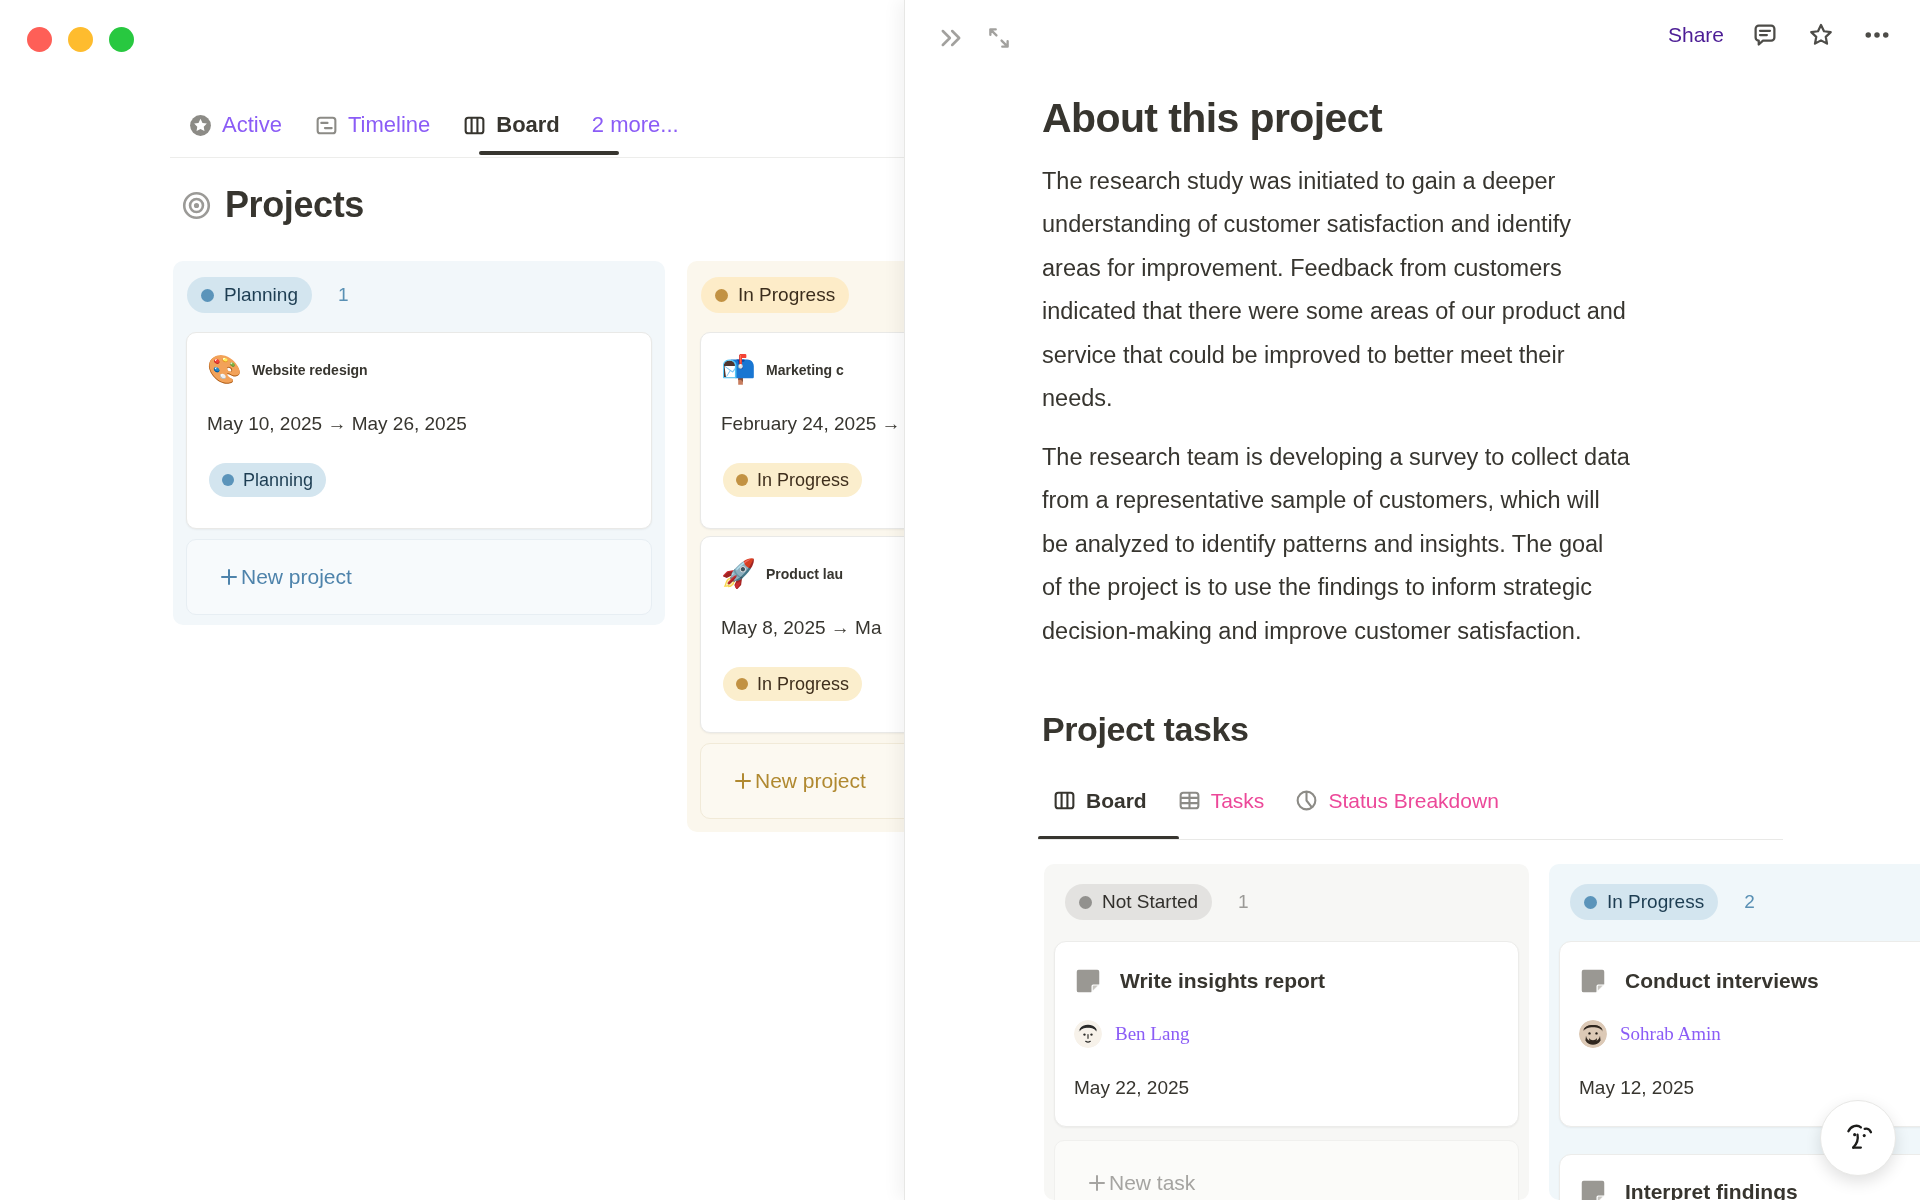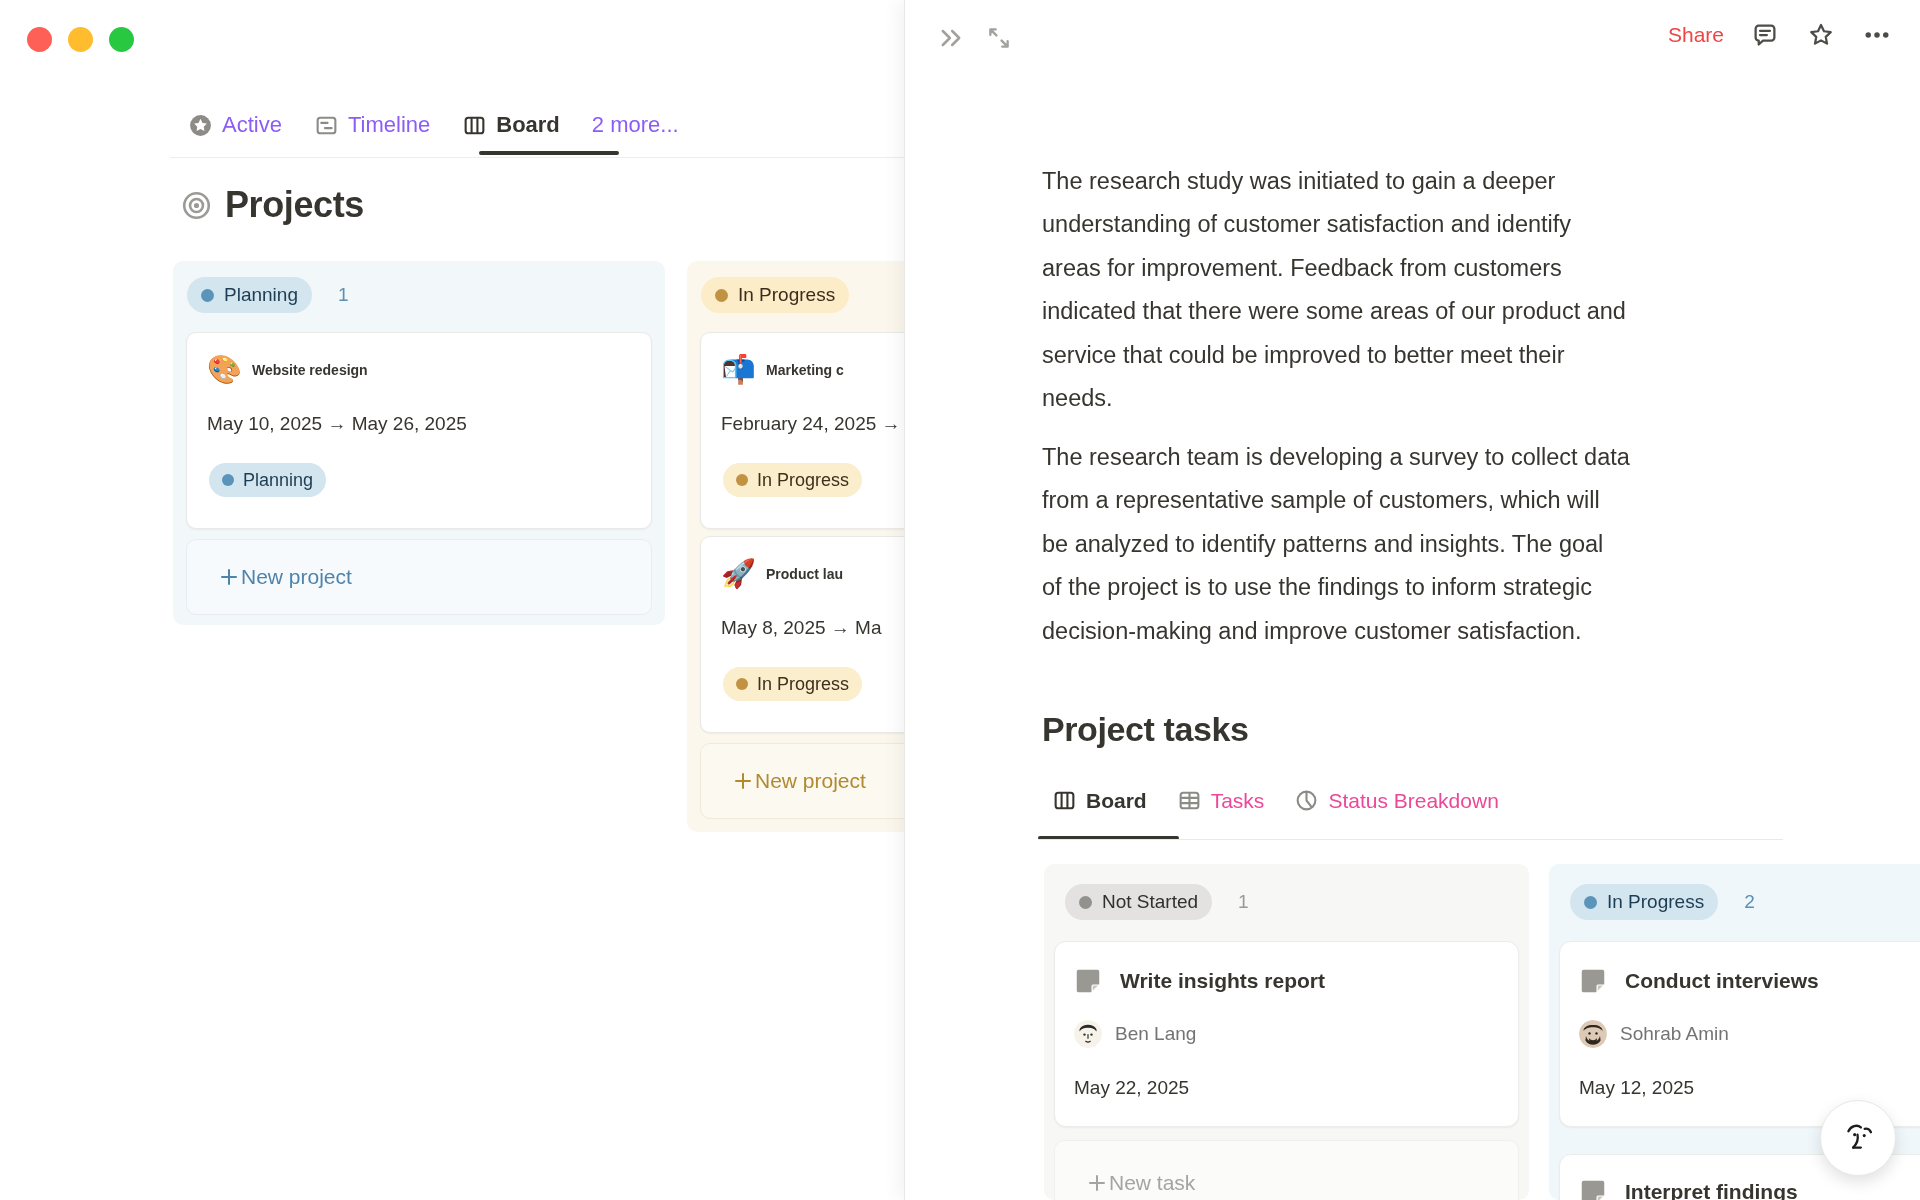--- a/index.html
+++ b/index.html
@@ -55,21 +55,21 @@
   
   .colPlanning { left:173px; top:261px; width:492px; height:364px; background:#f2f7fa; }
   .colProgressMain { left:687px; top:261px; width:492px; height:571px; background:#fbf7ed; }
 
   
   .panel { position:absolute; left:904px; top:0; width:1016px; height:1200px; background:#fff;
     border-left:1px solid #e7e7e5; box-shadow:-6px 0 16px rgba(0,0,0,.05); }
   .panel-toolbar-left { position:absolute; left:30px; top:22px; display:flex; gap:16px; }
   .panel-toolbar-left .tbtn { width:32px; height:32px; display:flex; align-items:center; justify-content:center; cursor:pointer; }
   .panel-toolbar-right { position:absolute; right:28px; top:20px; display:flex; align-items:center; gap:26px; }
-  .share { font-size:21px; color:#ef4444; cursor:pointer; }
+  .share { font-size:21px; color:#4c1d95; cursor:pointer; }
   .tico { width:30px; height:30px; display:block; cursor:pointer; }
   .doc-h1 { position:absolute; left:137px; top:95px; font-size:41px; font-weight:700; letter-spacing:-0.6px; }
   .para { position:absolute; left:137px; width:795px; font-size:23.5px; line-height:43.4px; color:#37352f; white-space:pre-line; }
   .para1 { top:160px; } .para2 { top:436px; }
   .doc-h2 { position:absolute; left:137px; top:710px; font-size:34px; font-weight:700; letter-spacing:-0.4px; }
 
   .panel-tabs { position:absolute; left:147px; top:788px; display:flex; align-items:center; gap:30px; }
   .ptab { display:flex; align-items:center; gap:9px; font-size:21px; color:#ec4899; cursor:pointer; }
   .ptab .ic { width:25px; height:25px; }
   .ptab.selected { color:#37352f; font-weight:700; }
@@ -79,21 +79,21 @@
   
   .pcolA { left:139px; top:864px; width:485px; height:336px; background:#f7f7f5; }
   .pcolB { left:644px; top:864px; width:485px; height:336px; background:#f0f7fa; }
   .pcard { position:absolute; background:#fff; border:1px solid #ececea; border-radius:12px;
     box-shadow:0 1px 2px rgba(15,15,15,.05); }
   .pcard .title-row { position:absolute; left:18px; top:24px; display:flex; align-items:center; gap:17px; }
   .pcard .note { width:30px; height:30px; }
   .pcard .ptitle { font-size:21px; font-weight:600; white-space:nowrap; }
   .assignee { position:absolute; left:19px; top:78px; display:flex; align-items:center; gap:13px; }
   .avatar { width:28px; height:28px; border-radius:50%; overflow:hidden; flex:none; }
-  .aname { font-size:19px; color:#737373; }
+  .aname { font-size:19px; color:#8b5cf6;font-family:Liberation Serif, serif; }
   .pdate { position:absolute; left:19px; top:135px; font-size:19px; }
   .newtask { left:10px; top:276px; width:465px; height:85px; background:#fbfbf9; border:1px solid #f0f0ee; color:#a5a4a1; }
   .newprojBlue { color:#4e83ab; background:#f7fafc; border:1px solid #e7eef3; }
   .newprojGold { color:#b08930; background:#fcf9f1; border:1px solid #f1ead8; }
 
   .fab { position:absolute; left:1820px; top:1100px; width:76px; height:76px; border-radius:50%;
     background:#fff; border:1px solid #e8e8e6; box-shadow:0 6px 16px rgba(0,0,0,.12);
     display:flex; align-items:center; justify-content:center; cursor:pointer; z-index:30; }
 </style>
 </head>
@@ -233,20 +233,21 @@
       <svg class="tico" viewBox="0 0 24 24" fill="none" stroke="#4d4c48" stroke-width="1.8" stroke-linejoin="round">
         <path d="M12 4l2.4 5 5.4.7-4 3.8 1 5.4-4.8-2.6-4.8 2.6 1-5.4-4-3.8 5.4-.7z"></path>
       </svg>
       <svg class="tico" viewBox="0 0 24 24" fill="#4d4c48">
         <circle cx="5" cy="12" r="2.2"></circle>
           <circle cx="12" cy="12" r="2.2"></circle>
           <circle cx="19" cy="12" r="2.2"></circle>
       </svg>
     </div>
 
+    <div class="doc-h1">About this project</div>
     <div class="para para1">The research study was initiated to gain a deeper
 understanding of customer satisfaction and identify
 areas for improvement. Feedback from customers
 indicated that there were some areas of our product and
 service that could be improved to better meet their
 needs.</div>
     <div class="para para2">The research team is developing a survey to collect data
 from a representative sample of customers, which will
 be analyzed to identify patterns and insights. The goal
 of the project is to use the findings to inform strategic

